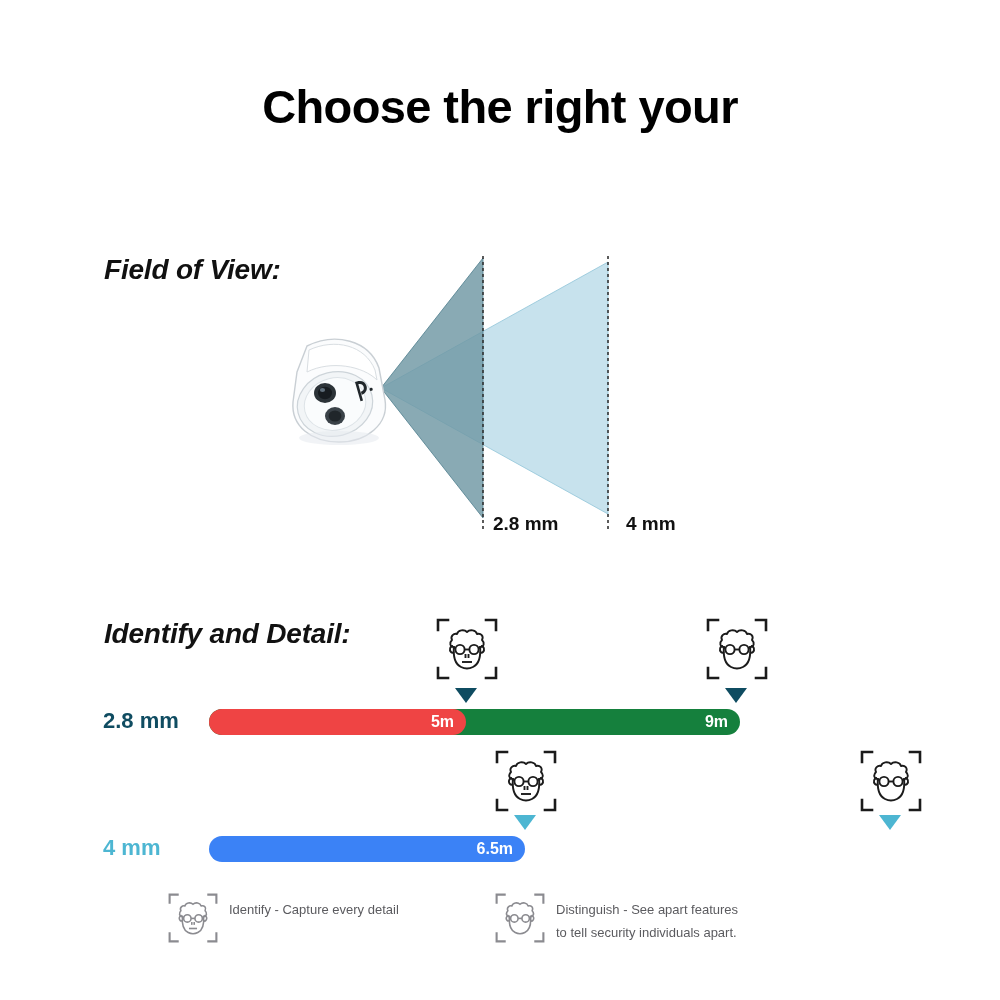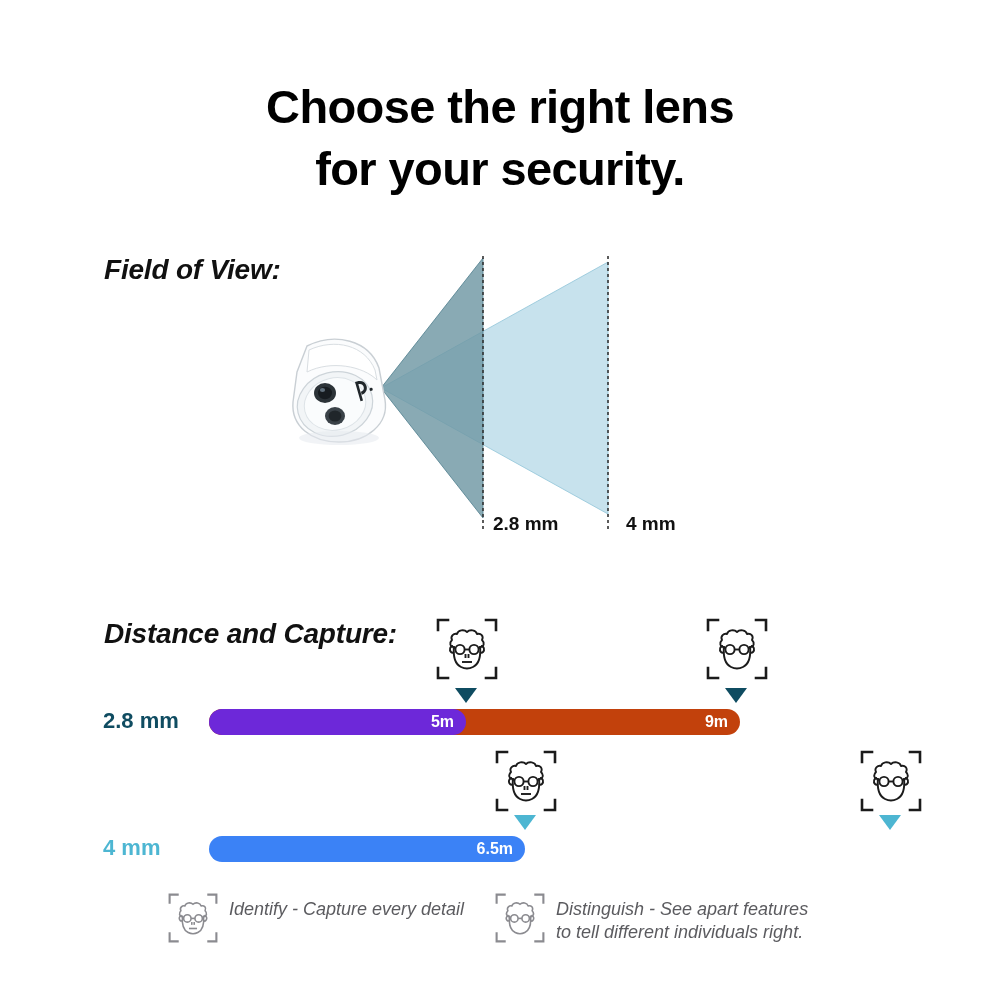--- a/index.html
+++ b/index.html
@@ -43,26 +43,26 @@
 
   
   .row-label{
     position:absolute;
     font-size:22px;font-weight:bold;white-space:nowrap;
   }
   #lbl-28{left:103px;top:708px;color:#0f4c61;}
   #lbl-4{left:103px;top:835px;color:#4db6d2;}
 
   .track{
-    position:absolute;height:26px;border-radius:13px;background:#c2410c;
+    position:absolute;height:26px;border-radius:13px;background:#15803d;
   }
   .fill{
     position:absolute;height:26px;border-radius:13px;
   }
-  .fill.dark{background:#6d28d9;}
+  .fill.dark{background:#ef4444;}
   .fill.light{background:#3b82f6;}
 
   .val{
     position:absolute;
     font-size:16px;font-weight:bold;color:#ffffff;white-space:nowrap;
     line-height:26px;height:26px;
   }
   .val.onfill{text-align:right;}
   .val.ontrack{text-align:right;color:#ffffff;}
 
@@ -73,34 +73,32 @@
   }
   .marker.dark{border-top:15px solid #0f4c61;}
   .marker.light{border-top:15px solid #4db6d2;}
 
   .faceicon{position:absolute;}
 
   
   .legend-item{position:absolute;}
   .legend-text{
     position:absolute;
-    font-size:18px;line-height:23px;color:#5b5b5f;
+    font-size:13px;line-height:23px;color:#5b5b5f;
     white-space:nowrap;
-    font-style:italic;
   }
   .legend-text .ln{display:block;}
 </style>
 </head>
 <body>
 
 <div class="stage">
 
   <div class="title">
-    <span class="ln">Choose the right lens</span>
-    <span class="ln">for your security.</span>
+    <span class="ln">Choose the right your</span>
   </div>
 
   <div class="sec-head" id="fov-head">Field of View:</div>
 
   <svg id="fov-svg" width="1000" height="310" viewBox="0 0 1000 310">
 
     <polygon points="381,148 608,22 608,274" fill="#bfdeeb" fill-opacity="0.88" stroke="#8fc4d8" stroke-width="0.8"></polygon>
 
     <polygon points="381,148 483,18 483,278" fill="#6f97a4" fill-opacity="0.82" stroke="#4e7e8d" stroke-width="0.8"></polygon>
 
@@ -131,21 +129,21 @@
         <circle cx="13.5" cy="11.5" r="1.6"></circle>
       </g>
 
       <ellipse cx="56" cy="100" rx="40" ry="7" fill="#e6eaee" opacity="0.55"></ellipse>
     </g>
   </svg>
 
   <div class="mm-label" id="mm-28">2.8 mm</div>
   <div class="mm-label" id="mm-4">4 mm</div>
 
-  <div class="sec-head" id="dist-head">Distance and Capture:</div>
+  <div class="sec-head" id="dist-head">Identify and Detail:</div>
 
   <div class="row-label" id="lbl-28">2.8 mm</div>
 
   <svg class="faceicon" style="left:436px;top:618px;" width="62" height="62" viewBox="0 0 62 62">
     <g stroke="#1b1b1b" stroke-width="2.6" fill="none" stroke-linecap="square">
       <path d="M2 12 L2 2 L12 2"></path>
         <path d="M50 2 L60 2 L60 12"></path>
       <path d="M60 50 L60 60 L50 60"></path>
         <path d="M12 60 L2 60 L2 50"></path>
     </g>
@@ -294,17 +292,17 @@
         <path d="M45 28 C48 28 49 32 47 34 C46 35 45 35 44 34"></path>
         <circle cx="24" cy="31.5" r="4.6"></circle>
           <circle cx="38" cy="31.5" r="4.6"></circle>
         <path d="M28.6 31.5 L33.4 31.5"></path>
         <path d="M19.4 30.2 L17 29.6"></path>
           <path d="M42.6 30.2 L45 29.6"></path>
       </g>
     </svg>
     <div class="legend-text" style="left:61px;top:5px;">
       <span class="ln">Distinguish - See apart features</span>
-      <span class="ln">to tell different individuals right.</span>
+      <span class="ln">to tell security individuals apart.</span>
     </div>
   </div>
 
 </div>
 
 </body></html>

